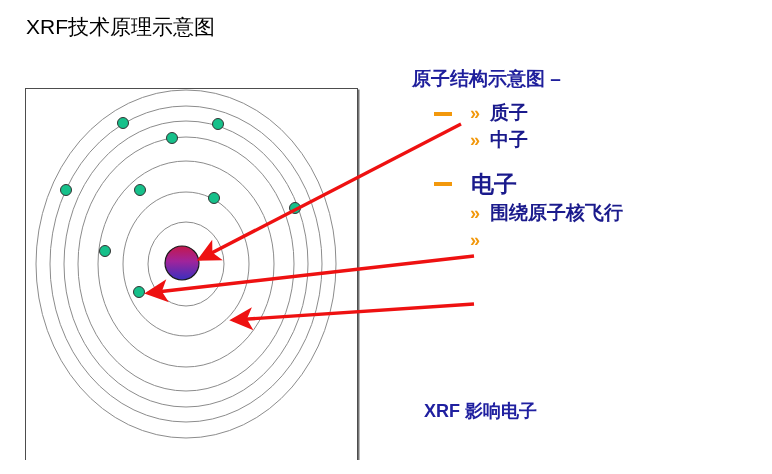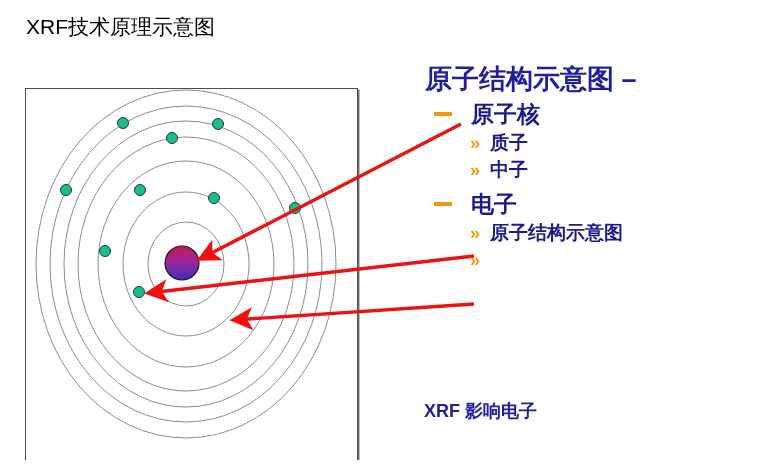--- a/index.html
+++ b/index.html
@@ -50,26 +50,25 @@
   }
 
   
   #text-column {
     position: absolute;
     left: 412px;
     top: 62px;
     width: 352px;
   }
   .heading {
-    font-size: 27px;
+    font-size: 19px;
     line-height: 34px;
     color: #1f1f9c;
     font-weight: 700;
     white-space: nowrap;
-    margin-left: 13px;
   }
   .lvl1 {
     position: relative;
     font-size: 23px;
     line-height: 30px;
     color: #1a1a8c;
     font-weight: 700;
     padding-left: 59px;
     margin-top: 3px;
   }
@@ -164,41 +163,40 @@
         <line x1="474" y1="256" x2="148" y2="293" stroke="#ee1111" stroke-width="3.4" marker-end="url(#arrowHead)"></line>
         <line x1="474" y1="304" x2="233" y2="320" stroke="#ee1111" stroke-width="3.4" marker-end="url(#arrowHead)"></line>
       </g>
   </svg>
 
   <div id="text-column">
     <div class="heading">原子结构示意图 –</div>
 
     <div class="lvl1">
       <span class="dash"></span>
-      <span>原子核</span>
     </div>
 
     <div class="lvl2">
       <span class="chev">»</span>
       <span>质子</span>
     </div>
 
     <div class="lvl2">
       <span class="chev">»</span>
       <span>中子</span>
     </div>
 
-    <div class="lvl1" style="margin-top:6px;">
+    <div class="lvl1" style="margin-top:16px;">
       <span class="dash"></span>
       <span>电子</span>
     </div>
 
     <div class="lvl2">
       <span class="chev">»</span>
-      <span>原子结构示意图</span>
+      <span>围绕原子核飞行</span>
     </div>
 
     <div class="lvl2 wrap">
       <span class="chev">»</span>
     </div>
   </div>
 
   <div id="footer-line">XRF 影响电子</div>
 </div>
 

